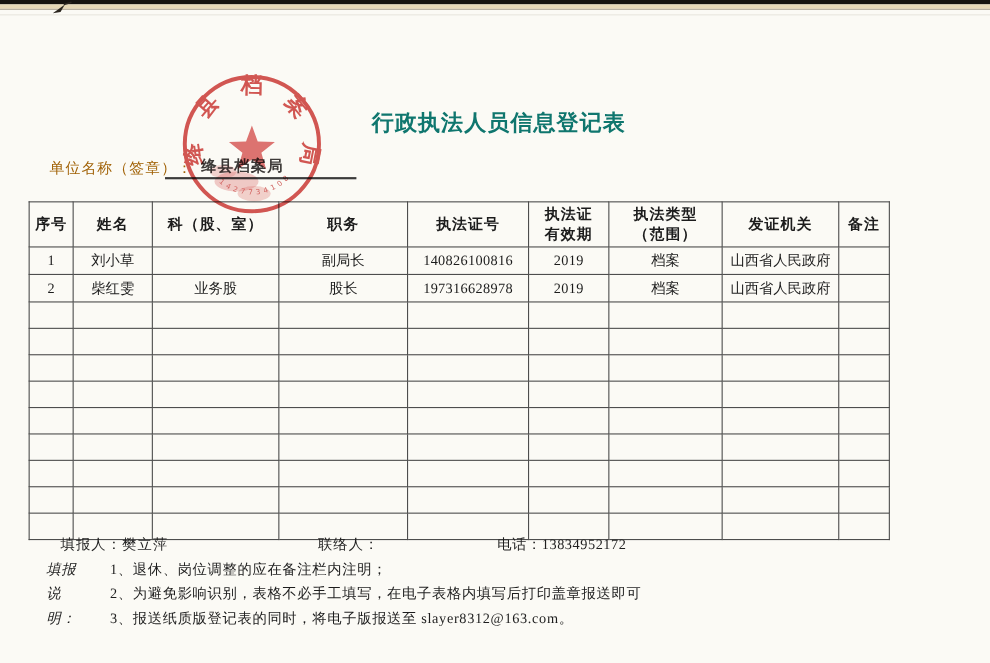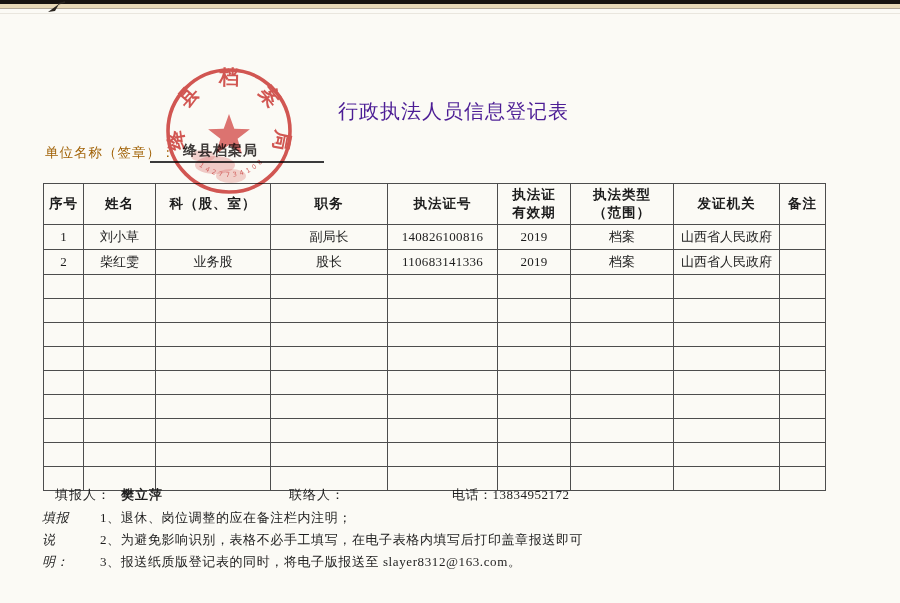--- a/index.html
+++ b/index.html
@@ -11,34 +11,34 @@
   }
   
   .scan-black{position:absolute;left:0;top:0;width:900px;height:4px;background:#17130f;}
   .scan-tan{position:absolute;left:0;top:4px;width:900px;height:4px;background:#e7d8b6;}
   .scan-line{position:absolute;left:0;top:8px;width:900px;height:1px;background:#b4aa99;}
   .scan-faint{position:absolute;left:0;top:13px;width:900px;height:1px;background:#e9e6de;}
   .pen-mark{position:absolute;left:44px;top:1px;}
 
   .doc-title{
     position:absolute;left:338px;top:98px;
-    font-size:20px;font-weight:400;letter-spacing:1px;color:#4c1d95;
+    font-size:20px;font-weight:700;letter-spacing:1px;color:#0f766e;
   }
   .unit-row{position:absolute;left:45px;top:144px;font-size:13.5px;letter-spacing:1px;color:#a16207;}
   .unit-line{
     position:absolute;left:150px;top:141px;width:174px;height:20px;
     border-bottom:2px solid #3a3a3a;
   }
   .unit-value{
     position:absolute;left:33px;top:1px;
     font-size:14px;font-weight:700;color:#3d3a38;letter-spacing:1px;white-space:nowrap;
   }
 
   table.reg{
-    position:absolute;left:43px;top:183px;width:782px;
+    position:absolute;left:26px;top:183px;width:782px;
     border-collapse:collapse;table-layout:fixed;
   }
   table.reg th,table.reg td{
     border:1px solid #4d4d4d;
     text-align:center;vertical-align:middle;
     padding:0;font-size:13px;color:#1c1c1c;
     overflow:hidden;
   }
   table.reg thead th{
     height:40px;font-size:13.5px;font-weight:600;
@@ -48,21 +48,21 @@
   table.reg tr.empty-row td{height:23px;}
   td.num{font-size:13px;letter-spacing:0.3px;}
 
   .stamp{
     position:absolute;left:163px;top:64px;width:132px;height:134px;
     opacity:0.92;mix-blend-mode:multiply;z-index:5;pointer-events:none;
   }
 
   .footer-line{position:absolute;top:486px;left:0;width:900px;height:18px;font-size:13px;}
   .fl-filler{position:absolute;left:55px;letter-spacing:1px;}
-  .fl-filler b{font-weight:700;margin-left:10px;letter-spacing:1px;}
+  .fl-filler b{font-weight:400;letter-spacing:1px;}
   .fl-contact{position:absolute;left:289px;letter-spacing:1px;text-align:right;}
   .fl-phone{position:absolute;left:452px;letter-spacing:0.5px;}
 
   .notes{position:absolute;left:42px;top:507px;font-size:13px;line-height:22px;letter-spacing:0.6px;color:#1d1d1d;}
   .notes .nlabel{position:absolute;left:0;top:0;font-style:italic;}
   .notes .nitem{position:absolute;left:58px;white-space:nowrap;}
   .n1{top:0;}.n2{top:22px;}.n3{top:44px;text-align:right;}
 </style>
 </head>
 <body>
@@ -120,21 +120,21 @@
       <td class="num">2019</td>
       <td>档案</td>
       <td>山西省人民政府</td>
       <td></td>
     </tr>
     <tr class="data-row">
       <td>2</td>
       <td>柴红雯</td>
       <td>业务股</td>
       <td>股长</td>
-      <td class="num">110683141336</td>
+      <td class="num">197316628978</td>
       <td class="num">2019</td>
       <td>档案</td>
       <td>山西省人民政府</td>
       <td></td>
     </tr>
     <tr class="empty-row" id="empty-template">
       <td></td>
         <td></td>
         <td></td>
         <td></td>

